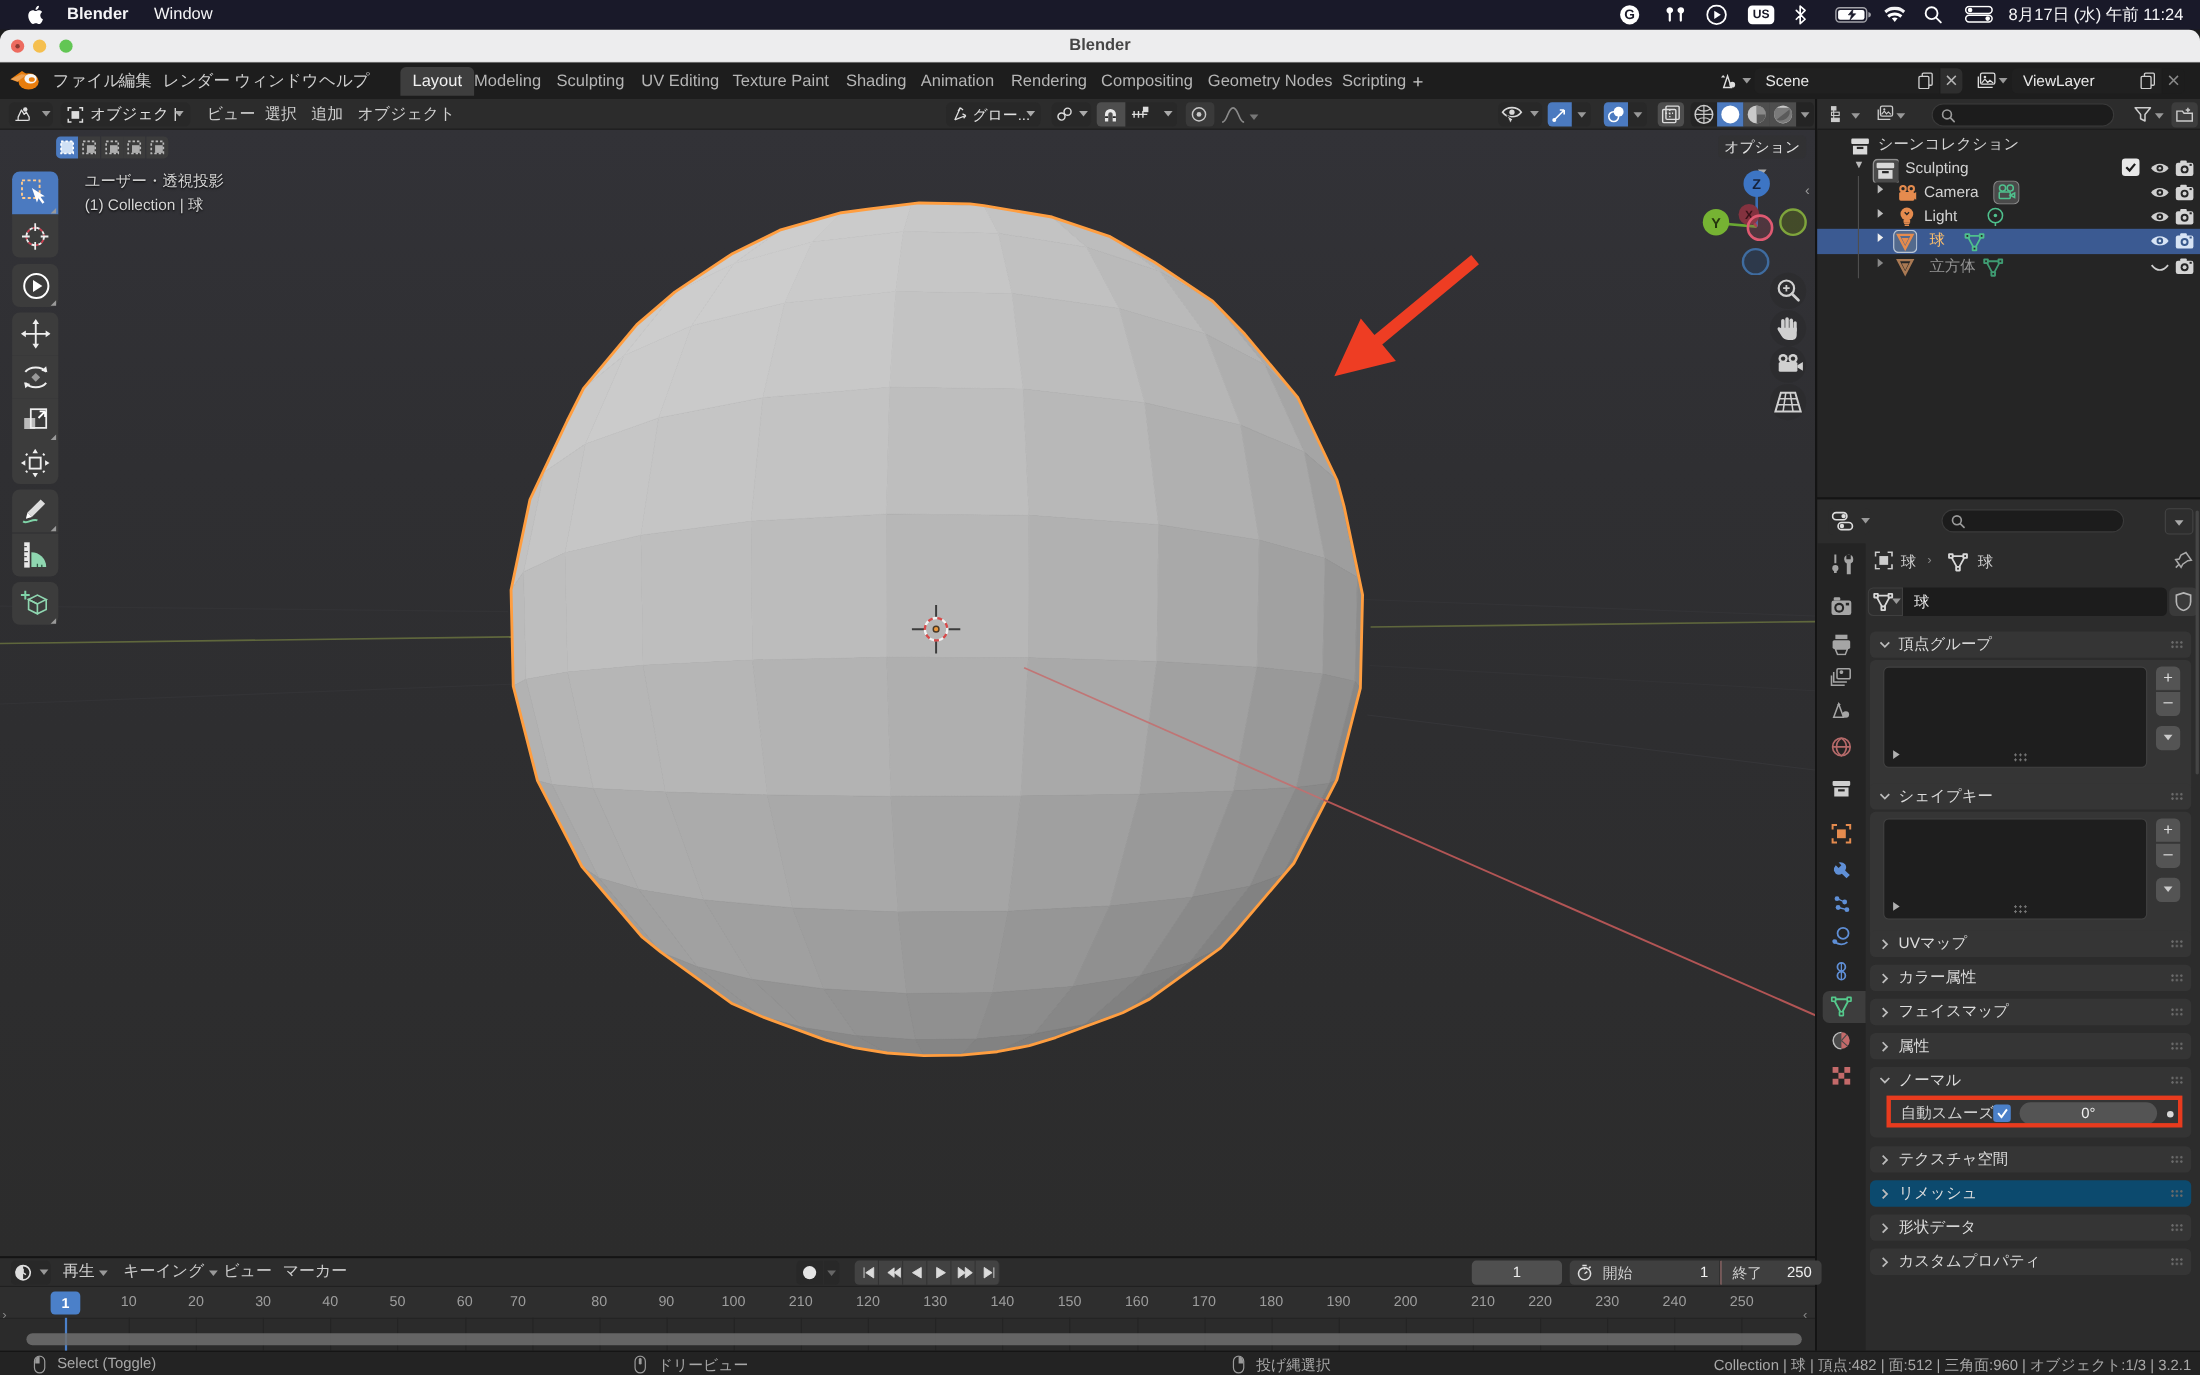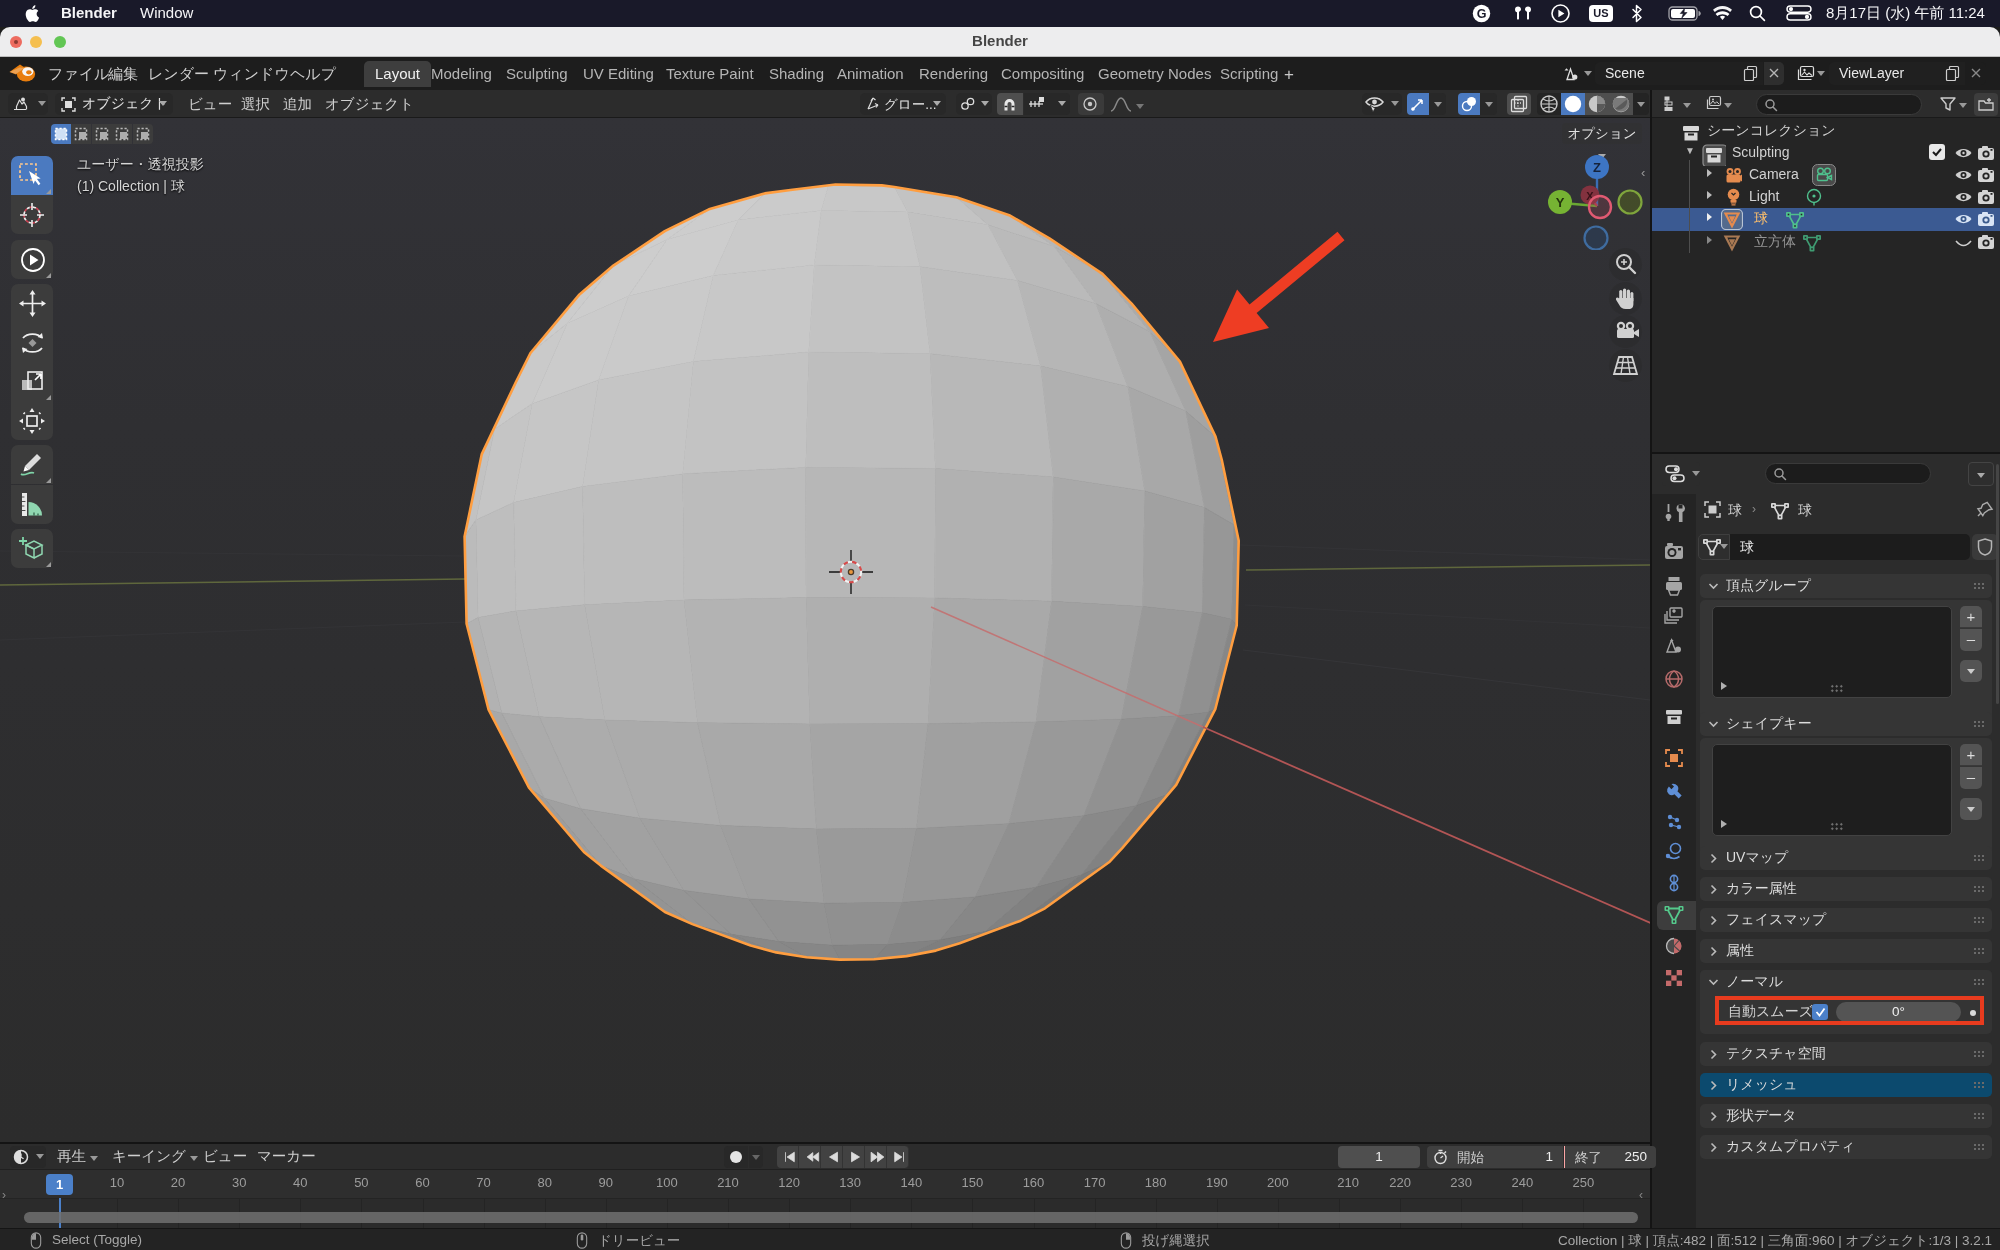--- a/index.html
+++ b/index.html
@@ -1113,21 +1113,21 @@
       <span style="position:absolute;left:10px;top:3px;color:#cfcfcf;font-size:13.5px">終了</span>
       <span style="position:absolute;right:9px;top:3px;color:#f0f0f0;font-size:13.5px">250</span>
     </div>
 <div class="abs" style="left:0;top:26px;width:1650px;height:28px;background:#2e2e2e"></div>
 <div class="abs" style="left:96.99000000000001px;top:31px;width:40px;text-align:center;color:#9d9d9d;font-size:13px">10</div>
     <div class="abs" style="left:158.09px;top:31px;width:40px;text-align:center;color:#9d9d9d;font-size:13px">20</div>
     <div class="abs" style="left:219.19px;top:31px;width:40px;text-align:center;color:#9d9d9d;font-size:13px">30</div>
     <div class="abs" style="left:280.29px;top:31px;width:40px;text-align:center;color:#9d9d9d;font-size:13px">40</div>
     <div class="abs" style="left:341.39000000000004px;top:31px;width:40px;text-align:center;color:#9d9d9d;font-size:13px">50</div>
     <div class="abs" style="left:402.49px;top:31px;width:40px;text-align:center;color:#9d9d9d;font-size:13px">60</div>
-    <div class="abs" style="left:463.59000000000003px;top:31px;width:40px;text-align:center;color:#9d9d9d;font-size:13px">70</div>
+    <div class="abs" style="left:463.59000000000003px;top:31px;width:40px;color:#9d9d9d;font-size:13px">70</div>
     <div class="abs" style="left:524.69px;top:31px;width:40px;text-align:center;color:#9d9d9d;font-size:13px">80</div>
     <div class="abs" style="left:585.7900000000001px;top:31px;width:40px;text-align:center;color:#9d9d9d;font-size:13px">90</div>
     <div class="abs" style="left:646.89px;top:31px;width:40px;text-align:center;color:#9d9d9d;font-size:13px">100</div>
     <div class="abs" style="left:707.99px;top:31px;width:40px;text-align:center;color:#9d9d9d;font-size:13px">210</div>
     <div class="abs" style="left:769.09px;top:31px;width:40px;text-align:center;color:#9d9d9d;font-size:13px">120</div>
     <div class="abs" style="left:830.19px;top:31px;width:40px;text-align:center;color:#9d9d9d;font-size:13px">130</div>
     <div class="abs" style="left:891.2900000000001px;top:31px;width:40px;text-align:center;color:#9d9d9d;font-size:13px">140</div>
     <div class="abs" style="left:952.3900000000001px;top:31px;width:40px;text-align:center;color:#9d9d9d;font-size:13px">150</div>
     <div class="abs" style="left:1013.49px;top:31px;width:40px;text-align:center;color:#9d9d9d;font-size:13px">160</div>
     <div class="abs" style="left:1074.5900000000001px;top:31px;width:40px;text-align:center;color:#9d9d9d;font-size:13px">170</div>

